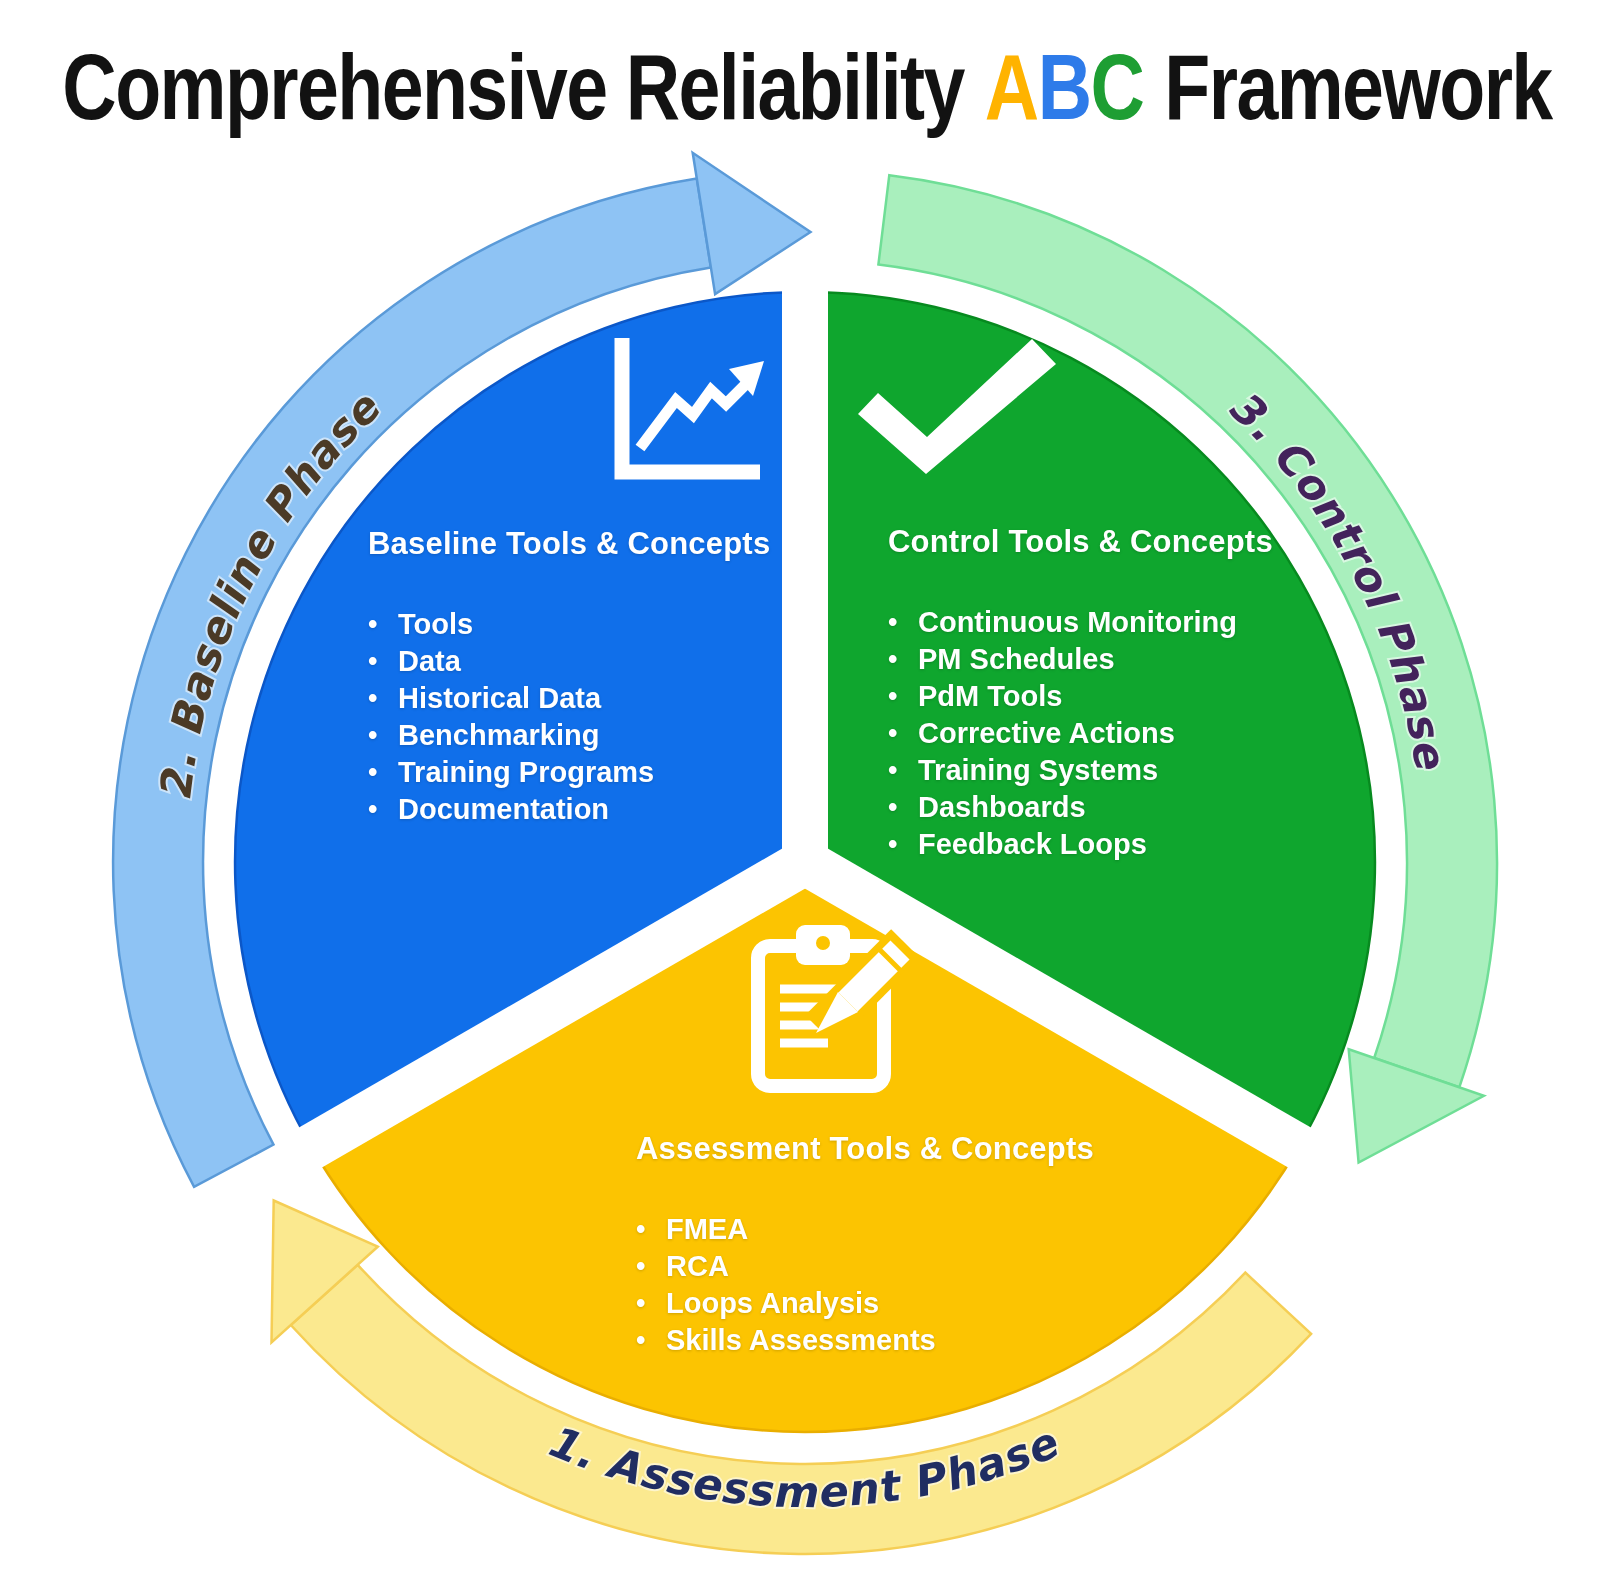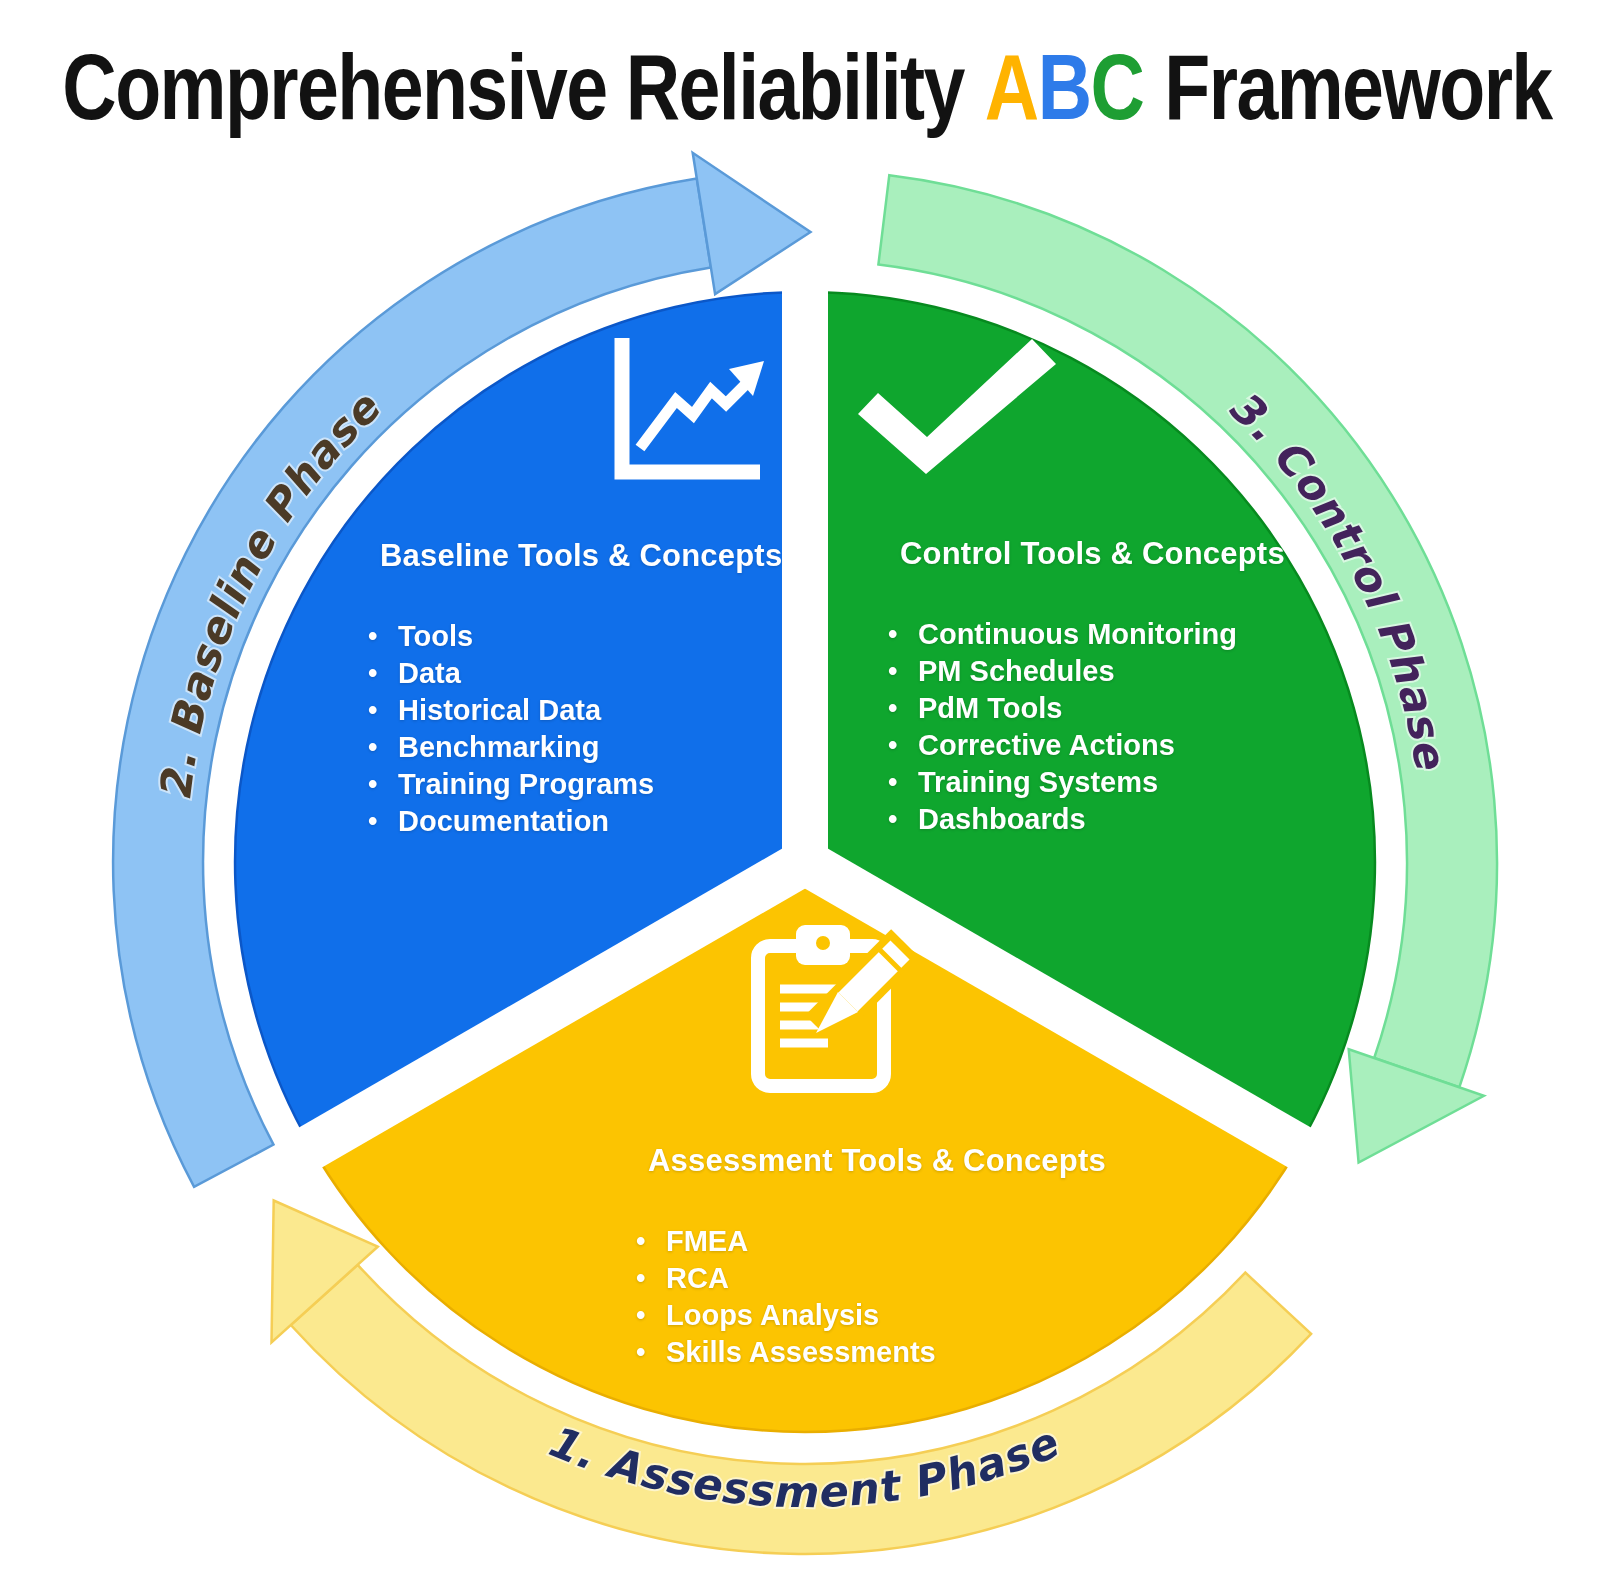--- a/index.html
+++ b/index.html
@@ -25,21 +25,21 @@
 
   .phase{font-family:"DejaVu Sans",sans-serif;font-style:italic;font-weight:700;
          font-size:43px;text-anchor:middle;letter-spacing:1px;
          paint-order:stroke;stroke:rgba(255,255,255,.55);stroke-width:4px;}
   .phase.blue-label  {fill:#4B3A26;}
   .phase.green-label {fill:#43235B;}
   .phase.yellow-label{fill:#202D62;}
 
   
   .panel{position:absolute;color:#fff;font-weight:700;text-shadow:0 1px 3px rgba(0,0,0,.18);}
-  .panel h2{margin:16px;font-size:31px;font-weight:700;letter-spacing:.2px;}
+  .panel h2{margin:4px;font-size:31px;font-weight:700;letter-spacing:.2px;}
   .panel ul{list-style:none;margin:44px 0 0;padding:0;}
   .panel li{position:relative;padding-left:34px;font-size:29px;line-height:37px;}
   .panel li::before{content:"\2022";position:absolute;left:4px;top:0;font-size:27px;}
   .panel-baseline  {left:364px;top:522px;width:440px;}
   .panel-control   {left:884px;top:520px;width:480px;}
   .panel-assessment{left:632px;top:1127px;width:490px;}
 </style>
 </head>
 <body>
 
@@ -132,20 +132,21 @@
 
   <div class="panel panel-control">
     <h2>Control Tools &amp; Concepts</h2>
     <ul>
       <li>Continuous Monitoring</li>
       <li>PM Schedules</li>
       <li>PdM Tools</li>
       <li>Corrective Actions</li>
       <li>Training Systems</li>
       <li>Dashboards</li>
+      <li>Feedback Loops</li>
     </ul>
   </div>
 
   <div class="panel panel-assessment">
     <h2>Assessment Tools &amp; Concepts</h2>
     <ul>
       <li>FMEA</li>
       <li>RCA</li>
       <li>Loops Analysis</li>
       <li>Skills Assessments</li>

